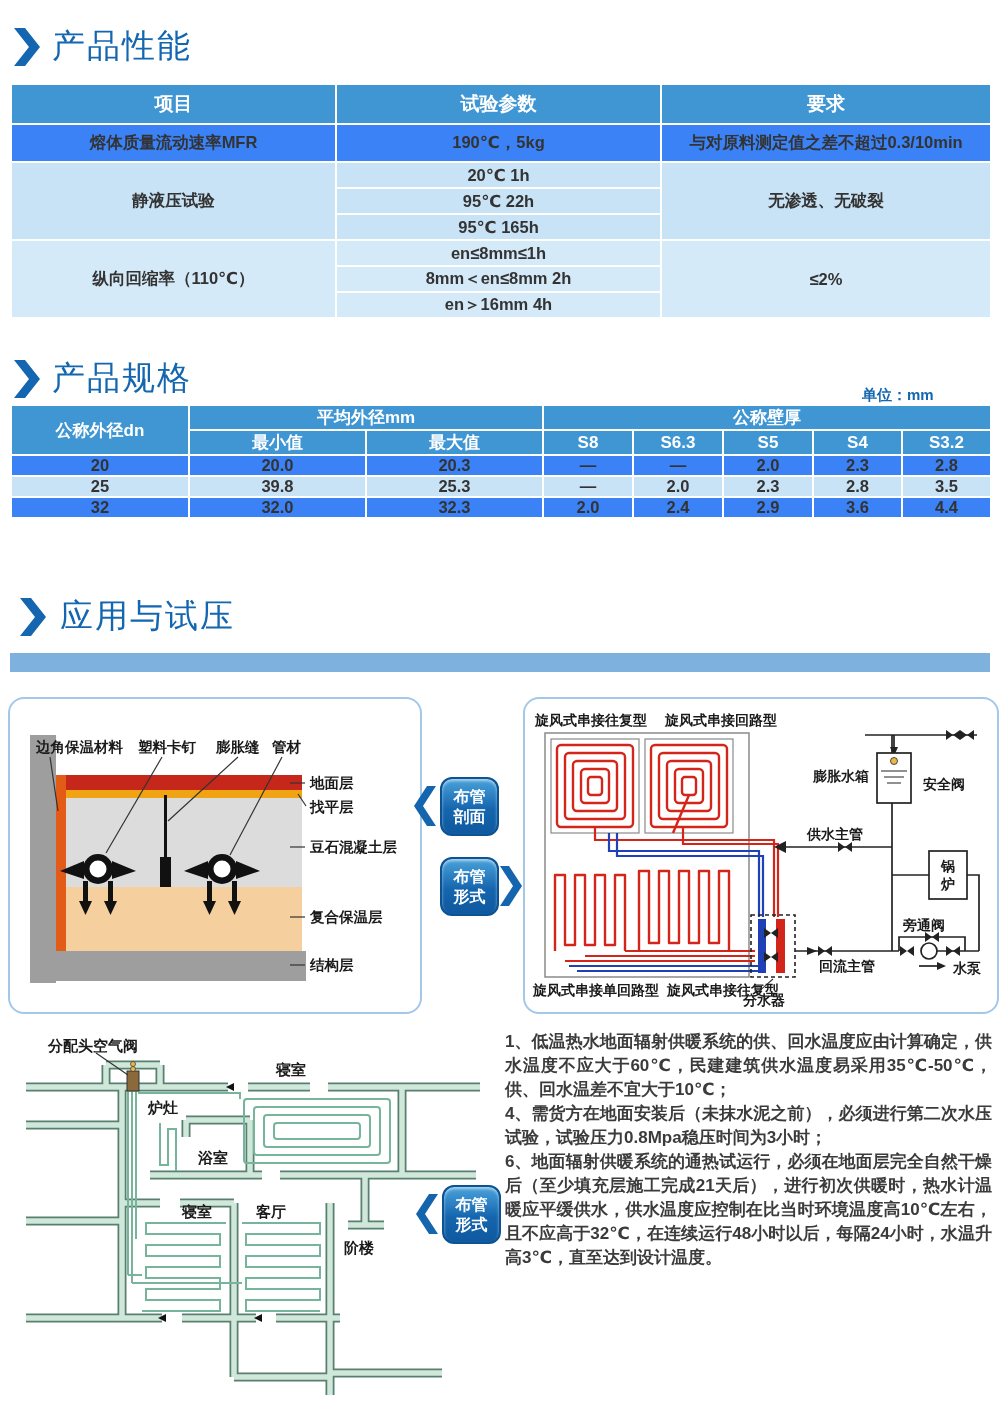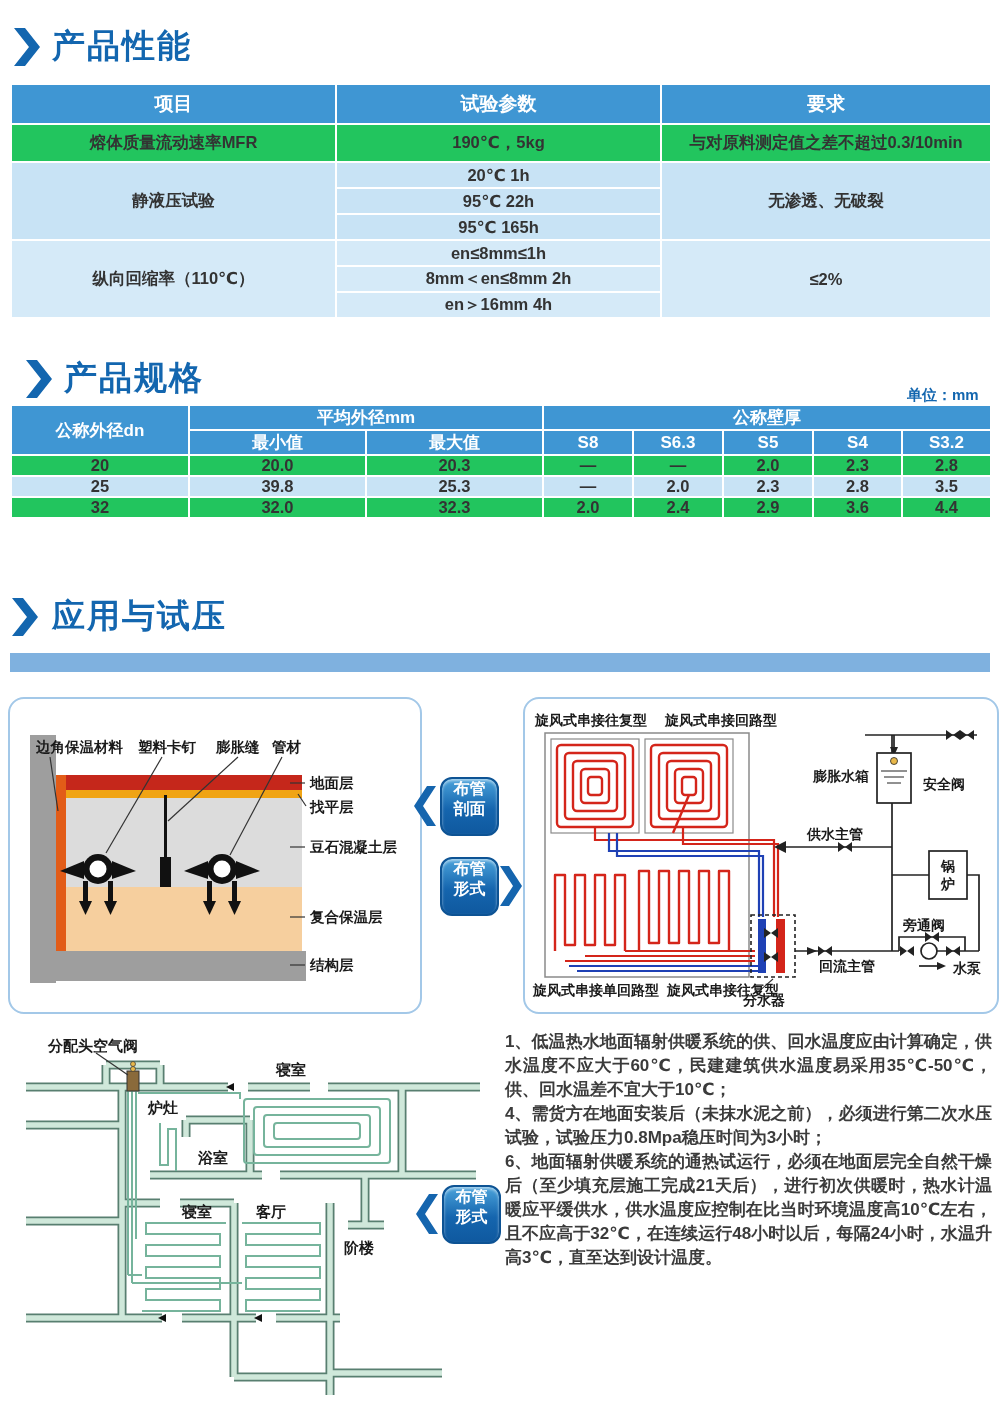--- a/index.html
+++ b/index.html
@@ -1,48 +1,48 @@
 <!DOCTYPE html>
 <html><head>
 <meta charset="utf-8">
 <style>
   html,body{margin:0;padding:0;background:#fff;}
   .page{position:relative;width:1000px;height:1406px;background:#ffffff;overflow:hidden;
         font-family:"Liberation Sans","DejaVu Sans",sans-serif;}
   
   .sec-title{position:absolute;display:flex;align-items:center;gap:12px;}
   .sec-title .chev{flex:0 0 auto;display:block;}
-  .sec-title h2{margin:0;font-size:33px;font-weight:bold;color:#1366af;letter-spacing:2px;}
+  .sec-title h2{margin:0;font-size:33px;font-weight:normal;color:#1366af;letter-spacing:2px;}
   
   table{border-collapse:collapse;table-layout:fixed;}
   td,th{border:2px solid #ffffff;text-align:center;vertical-align:middle;padding:0;}
   .t-head{background:#3f96d3;color:#ffffff;font-weight:bold;font-size:19px;}
   .t2-head{background:#3f96d3;color:#ffffff;font-weight:bold;font-size:17px;}
-  .row-light{background:#22c55e;}
+  .row-light{background:#3b82f6;}
   .row-mid{background:#c8e3f5;}
   .row-light2{background:#d5eaf8;}
   .cell{font-size:16.5px;font-weight:bold;color:#333333;}
   .t1{position:absolute;left:10px;top:83px;width:980px;}
   .t1 .hrow{height:40px;}
   .t1 .mrow{height:38px;}
   .t1 .srow{height:26px;}
   .t2{position:absolute;left:10px;top:404px;width:980px;}
   .t2 .hrow{height:25px;}
   .t2 .drow{height:17px;}
-  .unit{position:absolute;left:907px;top:386px;font-size:15px;font-weight:bold;color:#1366af;}
+  .unit{position:absolute;left:862px;top:386px;font-size:15px;font-weight:bold;color:#1366af;}
   
   .bluebar{position:absolute;left:10px;top:653px;width:980px;height:19px;background:#7fb1df;}
   .panel{position:absolute;background:#ffffff;border:2px solid #a3c8e8;border-radius:16px;}
   .panel-left{left:8px;top:697px;width:410px;height:313px;}
   .panel-right{left:523px;top:697px;width:472px;height:313px;}
   .badge{position:absolute;width:55px;height:55px;border-radius:12px;
          background:linear-gradient(180deg,#4aa2da 0%,#1565ae 55%,#0f599f 100%);
          border:2px solid #0d5394;box-shadow:inset 0 2px 3px rgba(255,255,255,.55);
          color:#fff;font-weight:bold;font-size:16px;line-height:1.25;
-         display:flex;flex-direction:column;align-items:center;}
+         display:flex;flex-direction:column;align-items:center;justify-content:center;}
   .arrowsvg{position:absolute;}
   .floorplan{position:absolute;left:10px;top:1025px;width:480px;height:381px;}
   .notes{position:absolute;left:505px;top:1030px;width:487px;color:#3b3b3b;
          font-size:17px;line-height:24px;font-weight:bold;text-align:justify;}
   .notes p{margin:0;}
   
   svg text{font-family:"Liberation Sans","DejaVu Sans",sans-serif;fill:#1a1a1a;font-weight:bold;}
 </style>
 </head>
 <body>
@@ -91,21 +91,21 @@
     </tr>
     <tr class="srow row-light2">
           <td class="cell">8mm＜en≤8mm 2h</td>
         </tr>
     <tr class="srow row-light2">
           <td class="cell">en＞16mm 4h</td>
         </tr>
   </tbody>
     </table>
 
-  <div class="sec-title" style="left:26px;top:356px;">
+  <div class="sec-title" style="left:14px;top:356px;">
     <svg class="chev" width="26" height="38" viewBox="0 0 26 38">
       <polygon points="0,0 11,0 26,19 11,38 0,38 15,19" fill="#1366af"></polygon>
     </svg>
     <h2>产品规格</h2>
   </div>
   <div class="unit">单位：mm</div>
 
   <table class="t2">
     <colgroup>
       <col style="width:178px">
@@ -158,21 +158,21 @@
       <td class="cell">32.3</td>
       <td class="cell">2.0</td>
       <td class="cell">2.4</td>
       <td class="cell">2.9</td>
       <td class="cell">3.6</td>
       <td class="cell">4.4</td>
     </tr>
   </tbody>
     </table>
 
-  <div class="sec-title" style="left:12px;top:594px;gap:14px;">
+  <div class="sec-title" style="left:20px;top:594px;gap:14px;">
     <svg class="chev" width="26" height="38" viewBox="0 0 26 38">
       <polygon points="0,0 11,0 26,19 11,38 0,38 15,19" fill="#1366af"></polygon>
     </svg>
     <h2>应用与试压</h2>
   </div>
   <div class="bluebar"></div>
 
   <div class="panel panel-left">
     <svg width="406" height="309" viewBox="0 0 406 309">
       <g>

